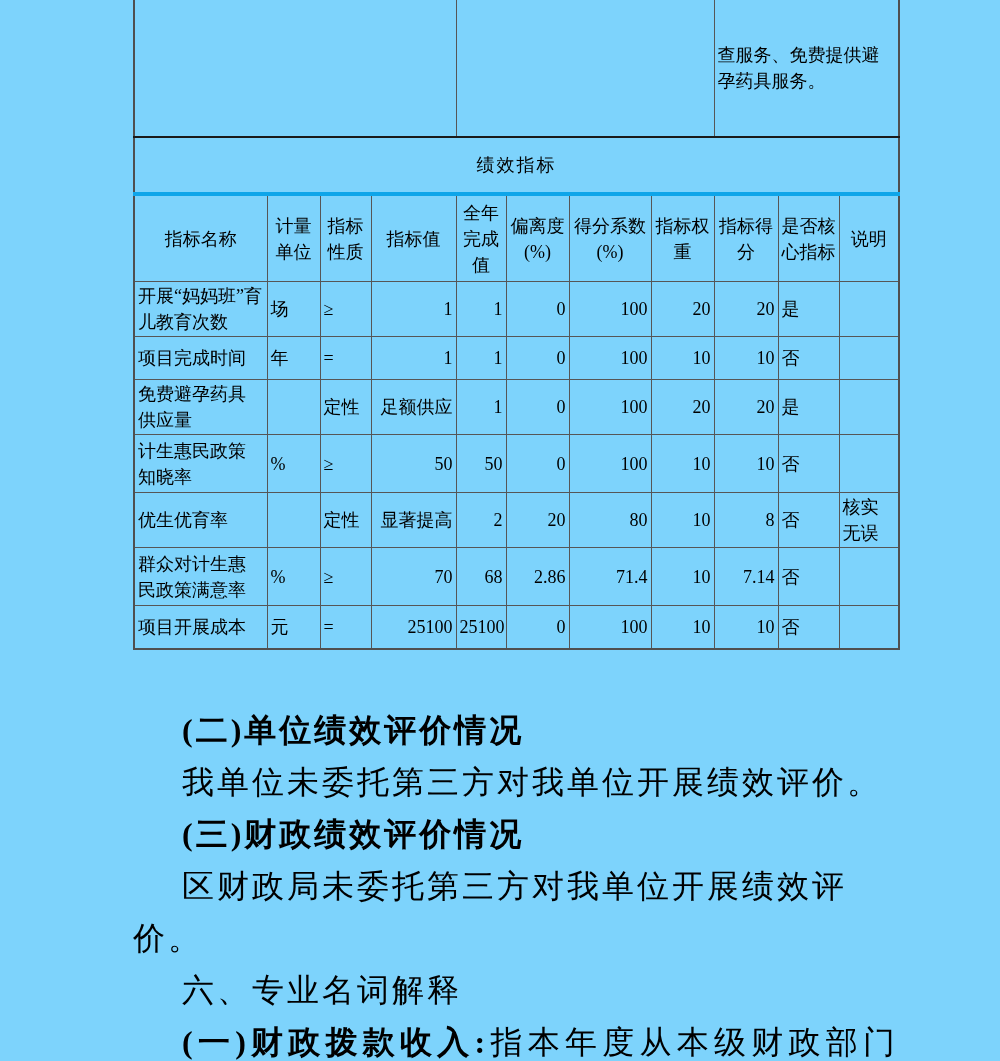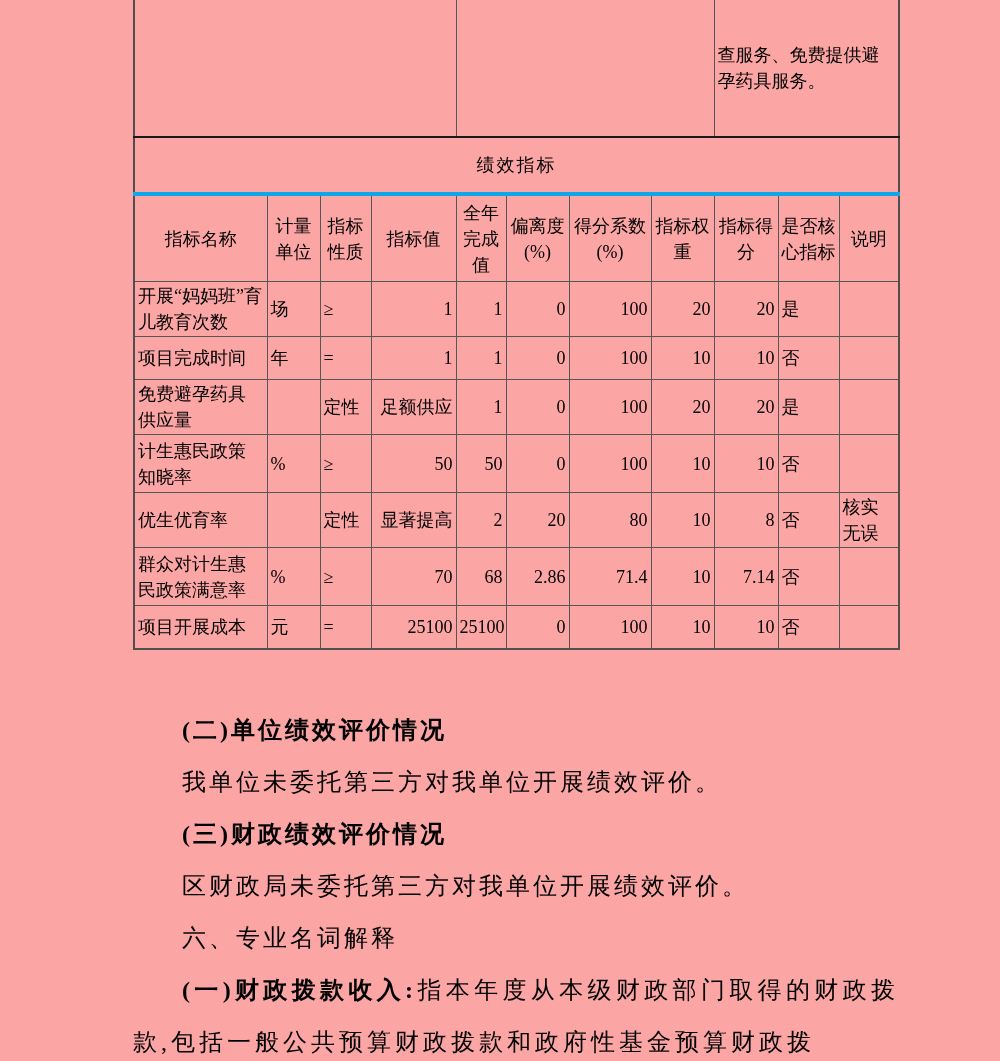--- a/index.html
+++ b/index.html
@@ -1,17 +1,17 @@
 <!DOCTYPE html>
 <html><head>
 <meta charset="utf-8">
 <style>
   html,body{margin:0;padding:0;background:#ffffff;}
   .page{
-    position:relative;width:1000px;height:1061px;background:#fca5a5;overflow:hidden;
+    position:relative;width:1000px;height:1061px;background:#7dd3fc;overflow:hidden;
     font-family:"Liberation Serif","DejaVu Serif",serif;color:#000;
   }
   
   .doc-table{
     position:absolute;left:133px;top:0;width:765px;
     border-collapse:collapse;table-layout:fixed;
     font-size:18px;
     border:2px solid #4f4f4f;border-top:none;
   }
   .doc-table td,.doc-table th{
@@ -32,21 +32,21 @@
     line-height:26px;padding:2px 1px;
   }
   .doc-table tbody td{vertical-align:middle;line-height:26px;padding:1px 3px;}
   .al-left{text-align:left;}
   .al-right{text-align:right;padding-right:2px;}
   
   .text-block{
     position:absolute;left:133px;top:652px;width:766px;padding-top:52px;
   }
   .doc{
-    margin:0;font-size:24px;line-height:52px;letter-spacing:3px;
+    margin:0;font-size:32px;line-height:52px;letter-spacing:3px;
     text-indent:49px;white-space:normal;
   }
   .bold{font-weight:bold;}
   .hei{font-family:"Liberation Sans","DejaVu Sans",sans-serif;font-weight:normal;}
   .just{text-align:justify;text-justify:inter-character;letter-spacing:4px;}
 </style>
 </head>
 <body>
 
 <div class="page">

